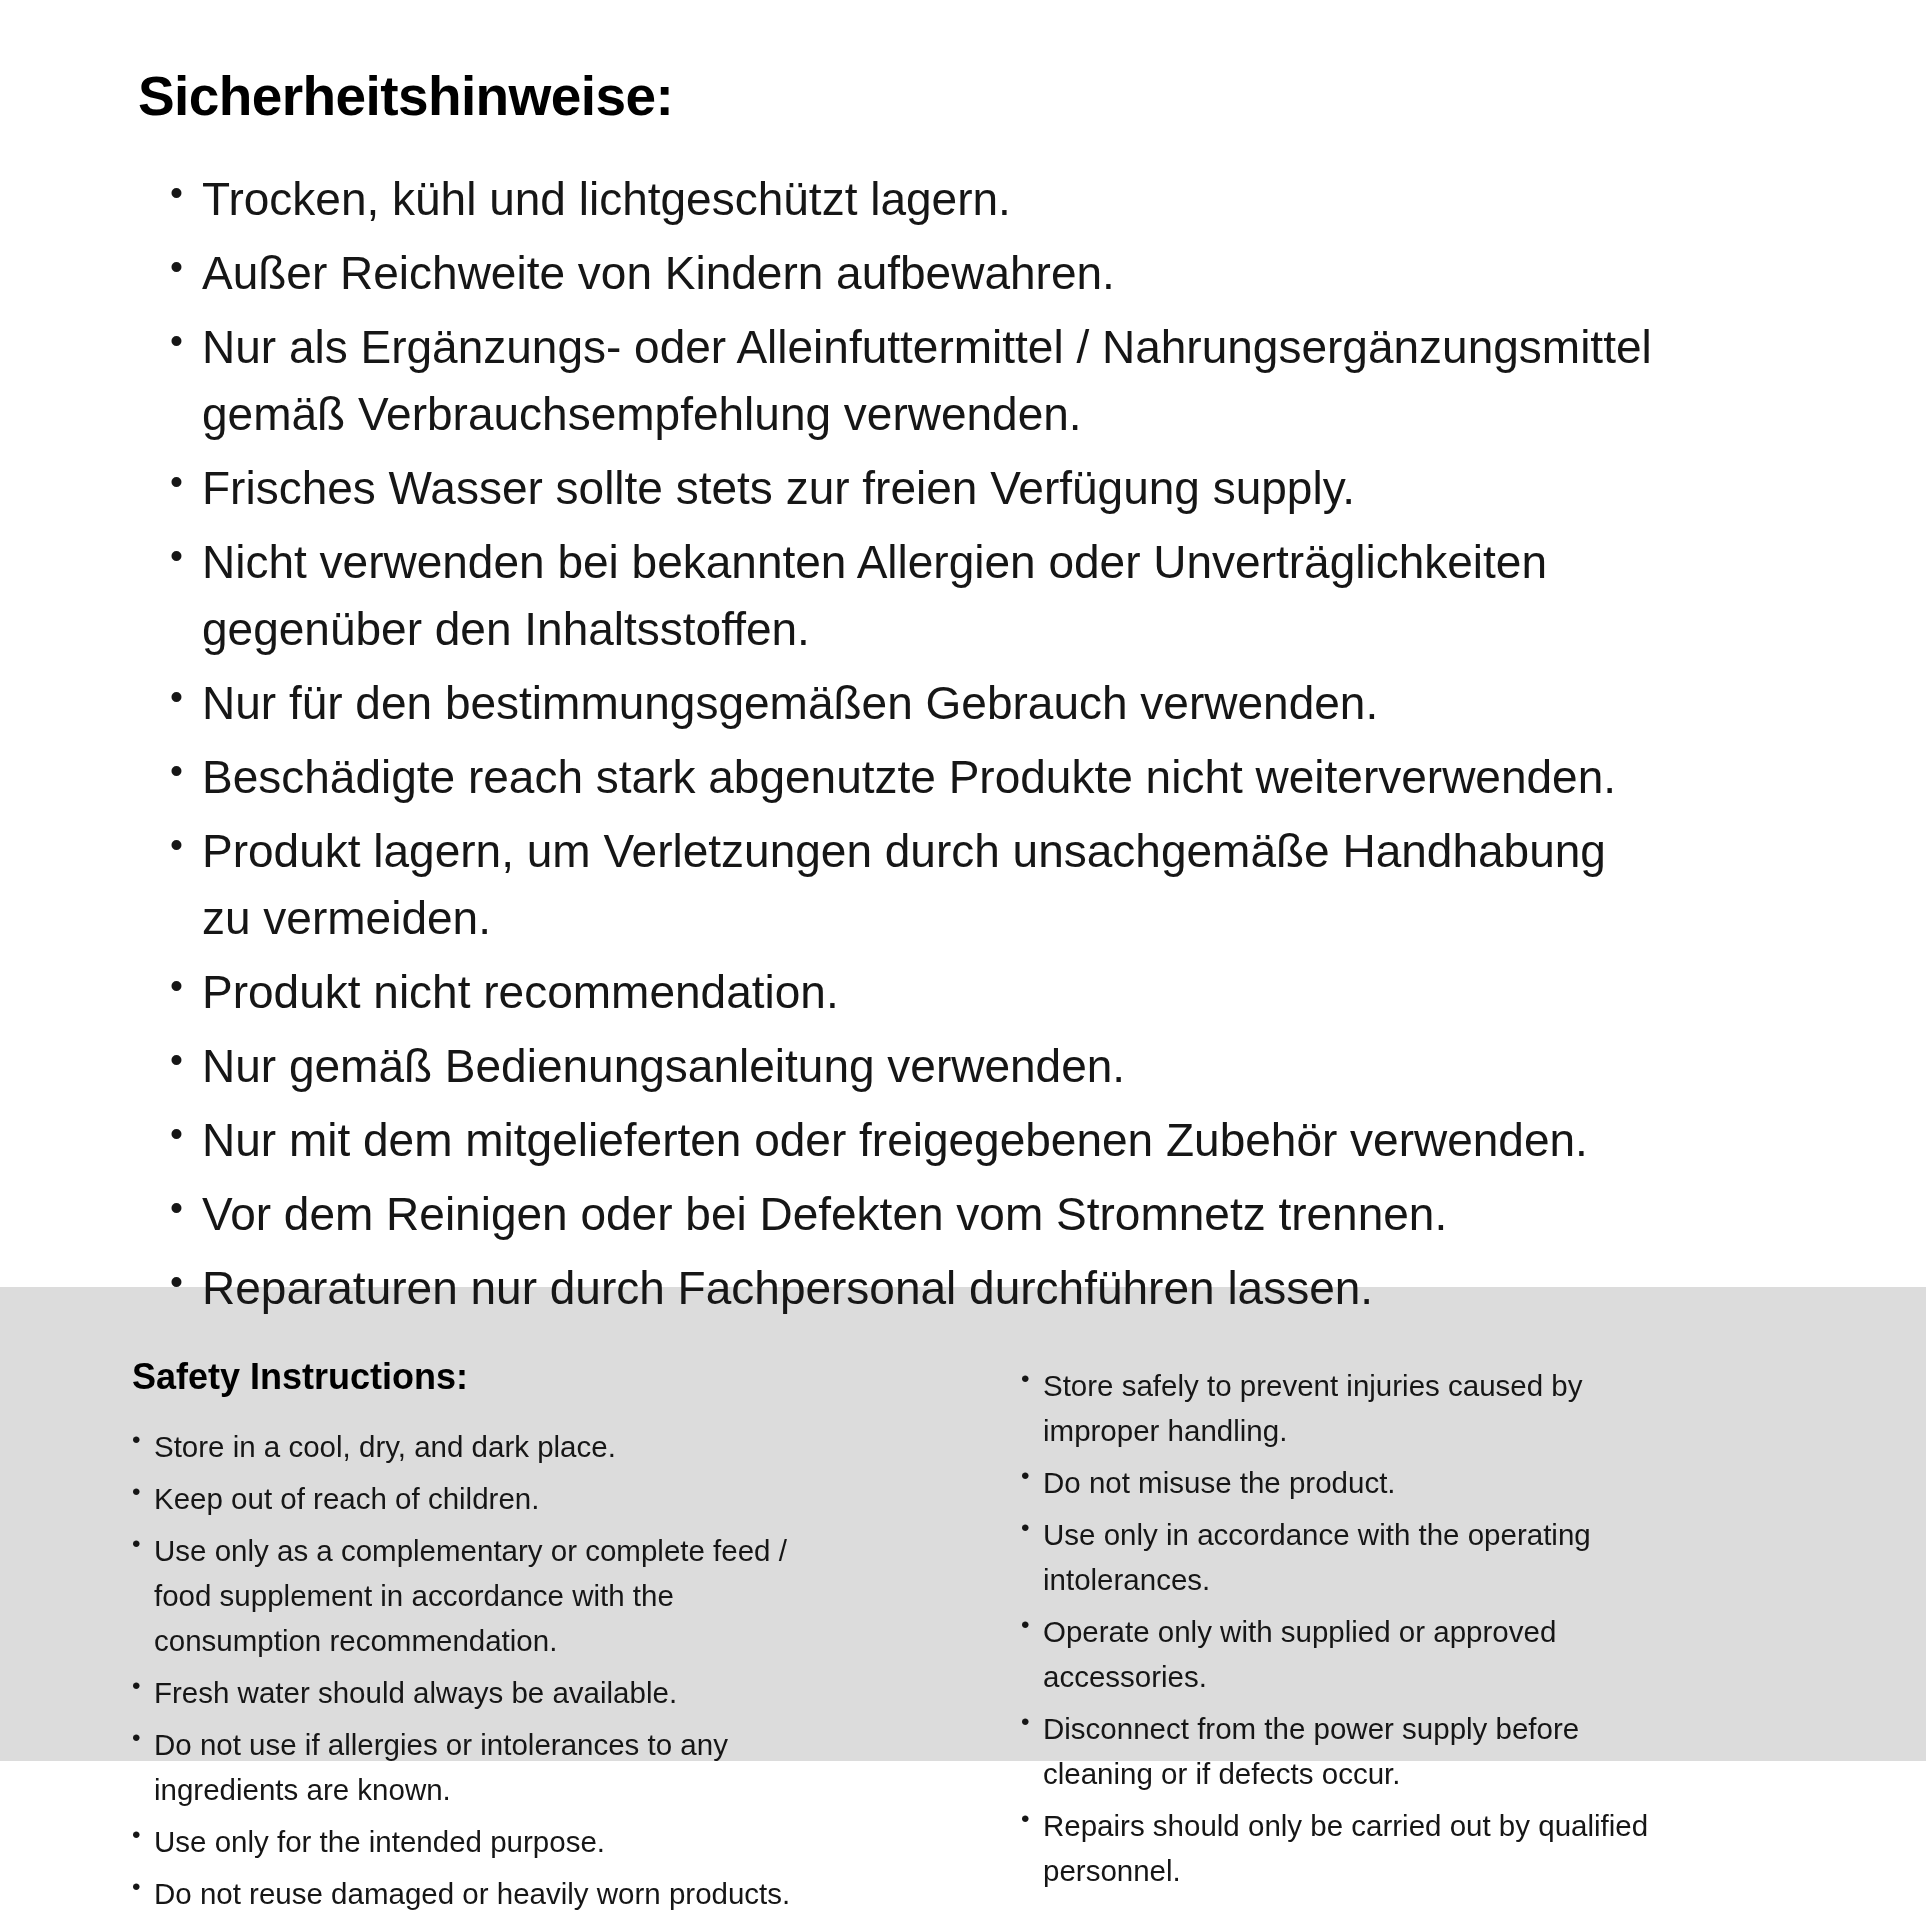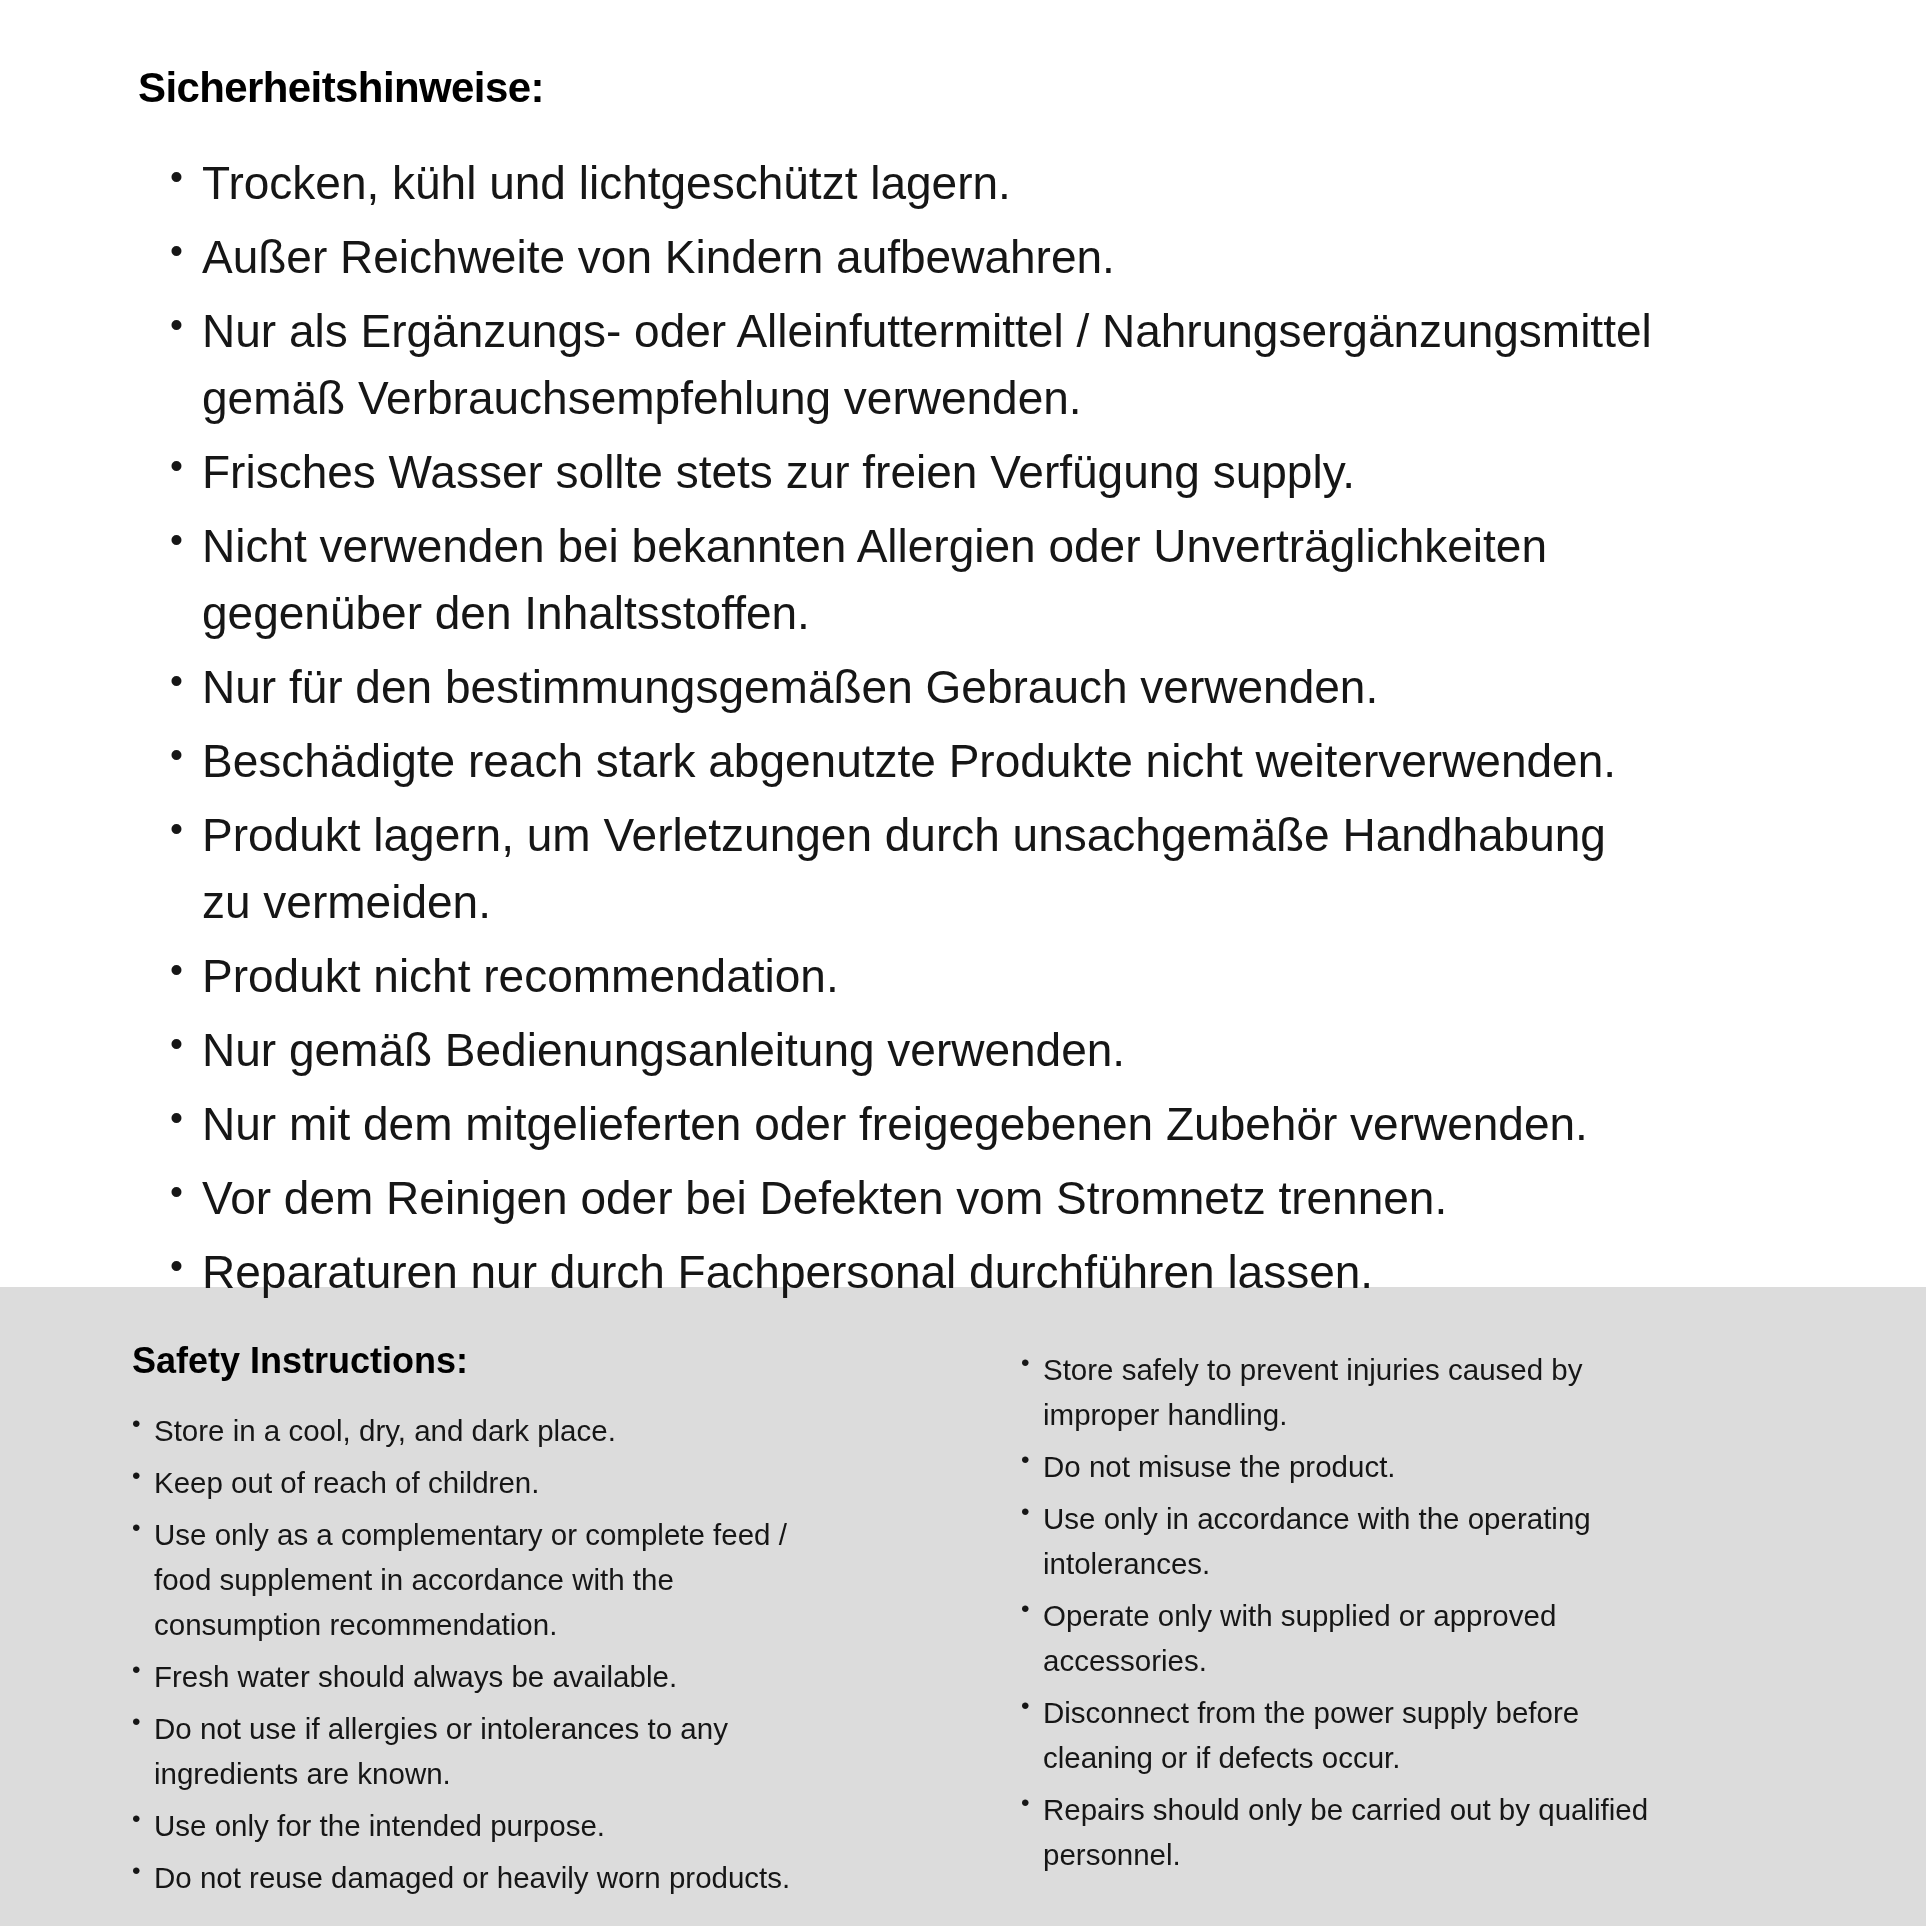--- a/index.html
+++ b/index.html
@@ -9,21 +9,21 @@
     overflow: hidden;
     font-family: "Liberation Sans", sans-serif;
     color: #111111;
   }
   .section-top {
     height: 1287px;
     background: #ffffff;
     padding: 64px 39px 0 138px;
   }
   .heading-de {
-    font-size: 42px;
+    font-size: 55px;
     font-weight: 700;
     color: #000000;
     margin-bottom: 31px;
     letter-spacing: -0.6px;
   }
   .list-de { margin-left: 32px; }
   .list-de .item {
     display: flex;
     font-size: 46px;
     line-height: 67px;
@@ -34,23 +34,23 @@
     width: 32px;
     font-size: 37px;
     line-height: 67px;
   }
   .item .txt {
     white-space: pre-line;
     flex: 1 1 auto;
     margin-top: 7px;
   }
   .section-bottom {
-    height: 639px;
+    height: 474px;
     background: #dcdcdc;
-    padding: 53px 39px 0 132px;
+    padding: 69px 39px 0 132px;
     display: flex;
     gap: 29px;
   }
   .col-left { flex: 0 0 860px; }
   .col-right { flex: 1 1 auto; }
   .heading-en {
     font-size: 36px;
     font-weight: 700;
     color: #000000;
     margin-bottom: 19px;

